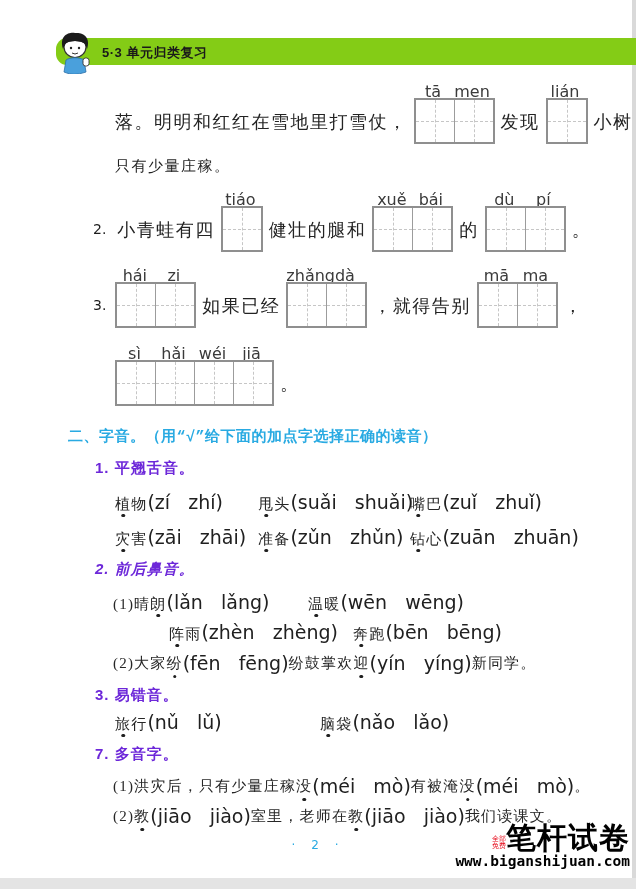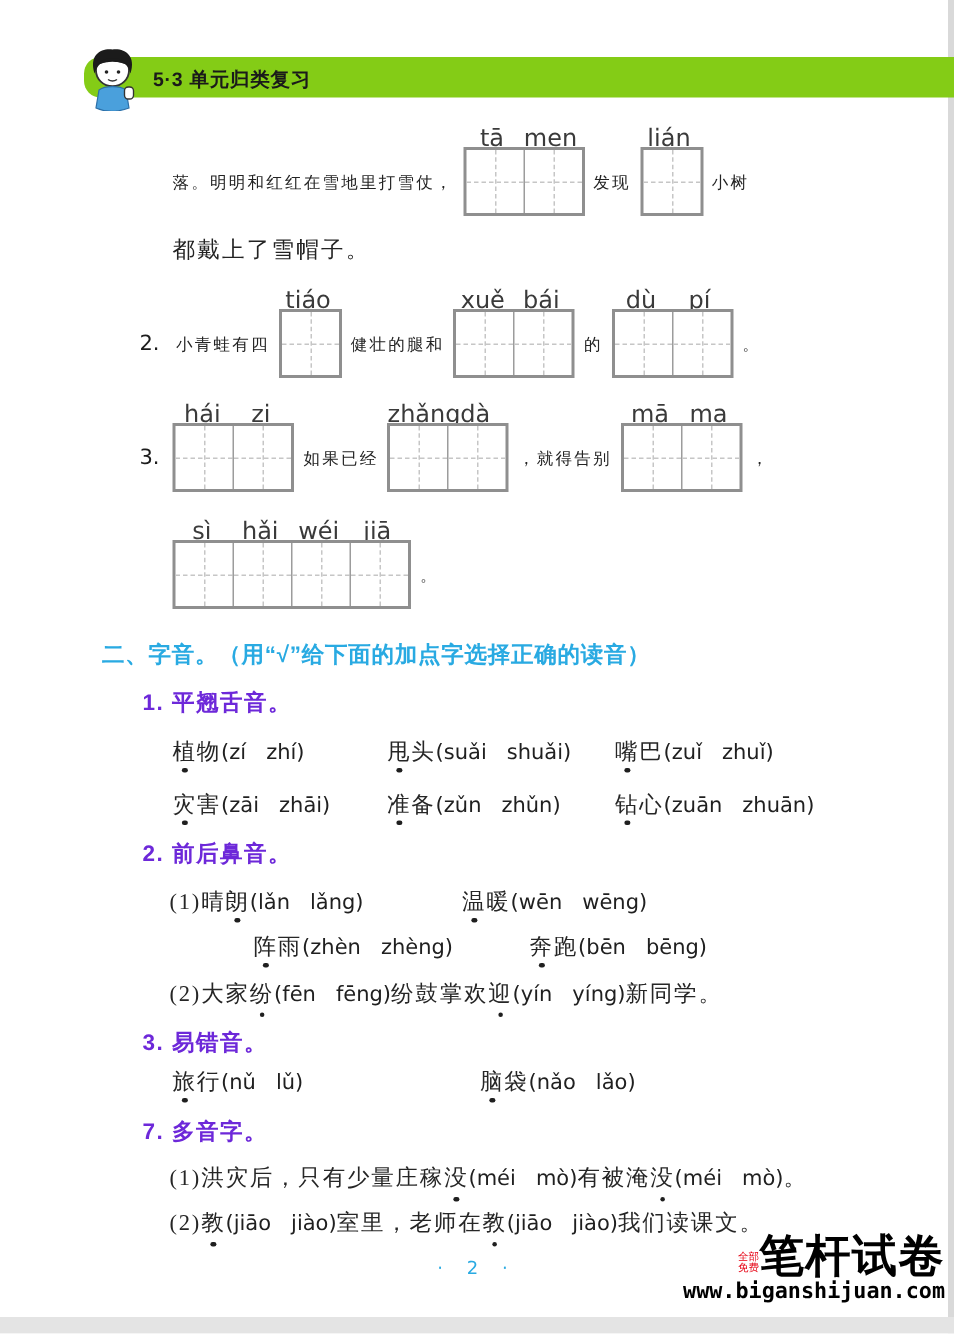--- a/index.html
+++ b/index.html
@@ -13,21 +13,21 @@
   
   .header { position:absolute; left:56px; top:38px; width:600px; height:27px;
             background:#84cc16; border-radius:11px; }
   .avatar { position:absolute; left:0px; top:-8px; width:38px; height:44px; display:block; }
   .header-title { position:absolute; left:46px; top:6px;
             font-family:"Liberation Sans", sans-serif; font-weight:700;
             font-size:13px; color:#1a1a1a; letter-spacing:0.5px; white-space:nowrap; }
 
   
   .row { position:absolute; display:flex; align-items:flex-end; white-space:nowrap; }
-  .qt { font-size:11px; letter-spacing:1.5px; line-height:22px; padding-bottom:11px; color:#232323; }
+  .qt { font-size:18px; letter-spacing:1.5px; line-height:22px; padding-bottom:11px; color:#232323; }
   .row > .qt { margin:0 4px; }
   .row > .qt:first-child { margin-left:0; }
   .qnum { font-family:"DejaVu Sans", sans-serif; font-size:14px; letter-spacing:0;
           line-height:22px; padding-bottom:12px; margin-right:7px; color:#1c1c1c; }
   .plain { position:absolute; font-size:15px; letter-spacing:1.5px; color:#232323; white-space:nowrap; }
 
   
   .pbox { display:inline-flex; flex-direction:column; margin:0 2px; }
   .pbox .py { display:flex; height:16px; }
   .pbox .py span { width:39px; text-align:center; white-space:nowrap;
@@ -44,21 +44,21 @@
   .heading { position:absolute; font-family:"Liberation Sans", sans-serif; font-weight:700;
              font-size:15px; color:#29aae2; letter-spacing:0.5px; white-space:nowrap; }
   .item { position:absolute; font-family:"Liberation Sans", sans-serif; font-weight:700;
           font-size:15px; color:#6d28d9; letter-spacing:1px; white-space:nowrap; }
   .wrow { position:absolute; display:flex; font-size:15px; letter-spacing:1.2px;
           color:#262626; line-height:20px; white-space:nowrap; }
   .entry { display:inline-block; }
   .w143 { width:143px; } .w152 { width:152px; } .w195 { width:195px; }
   .w184 { width:184px; } .w205 { width:205px; }
   .seg-t { }
-  .seg-p { font-family:"DejaVu Sans", sans-serif; font-size:14px; letter-spacing:0;
+  .seg-p { font-family:"DejaVu Sans", sans-serif; font-size:19px; letter-spacing:0;
            white-space:pre; color:#202020; }
   .seg-d { position:relative; }
   .seg-d::after { content:""; position:absolute; left:50%; bottom:-5px;
                   transform:translateX(-50%); width:3.5px; height:3.5px;
                   border-radius:50%; background:#1f1f1f; }
 
   
   .pagenum { position:absolute; left:0; right:0; top:838px; text-align:center;
              font-family:"DejaVu Sans", sans-serif; font-size:12px; color:#29aae2;
              letter-spacing:6px; }
@@ -111,21 +111,21 @@
         <div class="py">
           <span>lián</span>
         </div>
         <div class="grid">
           <div class="cell"></div>
         </div>
       </span>
     <span class="qt">小树</span>
   </div>
 
-  <div class="plain" style="top:157px; left:115px;">都戴上了雪帽子。</div>
+  <div class="plain" style="top:157px; left:115px;">只有少量庄稼。</div>
 
   <div class="row" style="top:190px; left:93px;">
     <span class="qnum">2.</span>
     <span class="qt">小青蛙有四</span>
     <span class="pbox">
         <div class="py">
           <span>tiáo</span>
         </div>
         <div class="grid">
           <div class="cell"></div>
@@ -204,37 +204,37 @@
         <div class="grid">
           <div class="cell"></div>
           <div class="cell"></div>
           <div class="cell"></div>
           <div class="cell"></div>
         </div>
       </span>
     <span class="qt">。</span>
   </div>
 
-  <div class="heading" style="top:427px; left:68px;">二、字音。（用“√”给下面的加点字选择正确的读音）</div>
+  <div class="heading" style="top:427px; left:68px;font-family:Liberation Mono, monospace;">二、字音。（用“√”给下面的加点字选择正确的读音）</div>
 
   <div class="item" style="top:459px; left:95px;">1. 平翘舌音。</div>
 
   <div class="wrow" style="top:492px; left:115px;">
     <span class="entry w143"><span class="seg-d">植</span><span class="seg-t">物</span><span class="seg-p">(zí   zhí)</span></span>
     <span class="entry w152"><span class="seg-d">甩</span><span class="seg-t">头</span><span class="seg-p">(suǎi   shuǎi)</span></span>
     <span class="entry"><span class="seg-d">嘴</span><span class="seg-t">巴</span><span class="seg-p">(zuǐ   zhuǐ)</span></span>
   </div>
 
   <div class="wrow" style="top:527px; left:115px;">
     <span class="entry w143"><span class="seg-d">灾</span><span class="seg-t">害</span><span class="seg-p">(zāi   zhāi)</span></span>
     <span class="entry w152"><span class="seg-d">准</span><span class="seg-t">备</span><span class="seg-p">(zǔn   zhǔn)</span></span>
     <span class="entry"><span class="seg-d">钻</span><span class="seg-t">心</span><span class="seg-p">(zuān   zhuān)</span></span>
   </div>
 
-  <div class="item" style="top:560px; left:95px;">2. 前后鼻音。</div>
+  <div class="item" style="top:560px; left:95px;font-style:italic;">2. 前后鼻音。</div>
 
   <div class="wrow" style="top:592px; left:113px;">
     <span class="entry w195"><span class="seg-t">(1)晴</span><span class="seg-d">朗</span><span class="seg-p">(lǎn   lǎng)</span></span>
     <span class="entry"><span class="seg-d">温</span><span class="seg-t">暖</span><span class="seg-p">(wēn   wēng)</span></span>
   </div>
 
   <div class="wrow" style="top:622px; left:133px;padding-left:36px;">
     <span class="entry w184"><span class="seg-d">阵</span><span class="seg-t">雨</span><span class="seg-p">(zhèn   zhèng)</span></span>
     <span class="entry"><span class="seg-d">奔</span><span class="seg-t">跑</span><span class="seg-p">(bēn   bēng)</span></span>
   </div>

